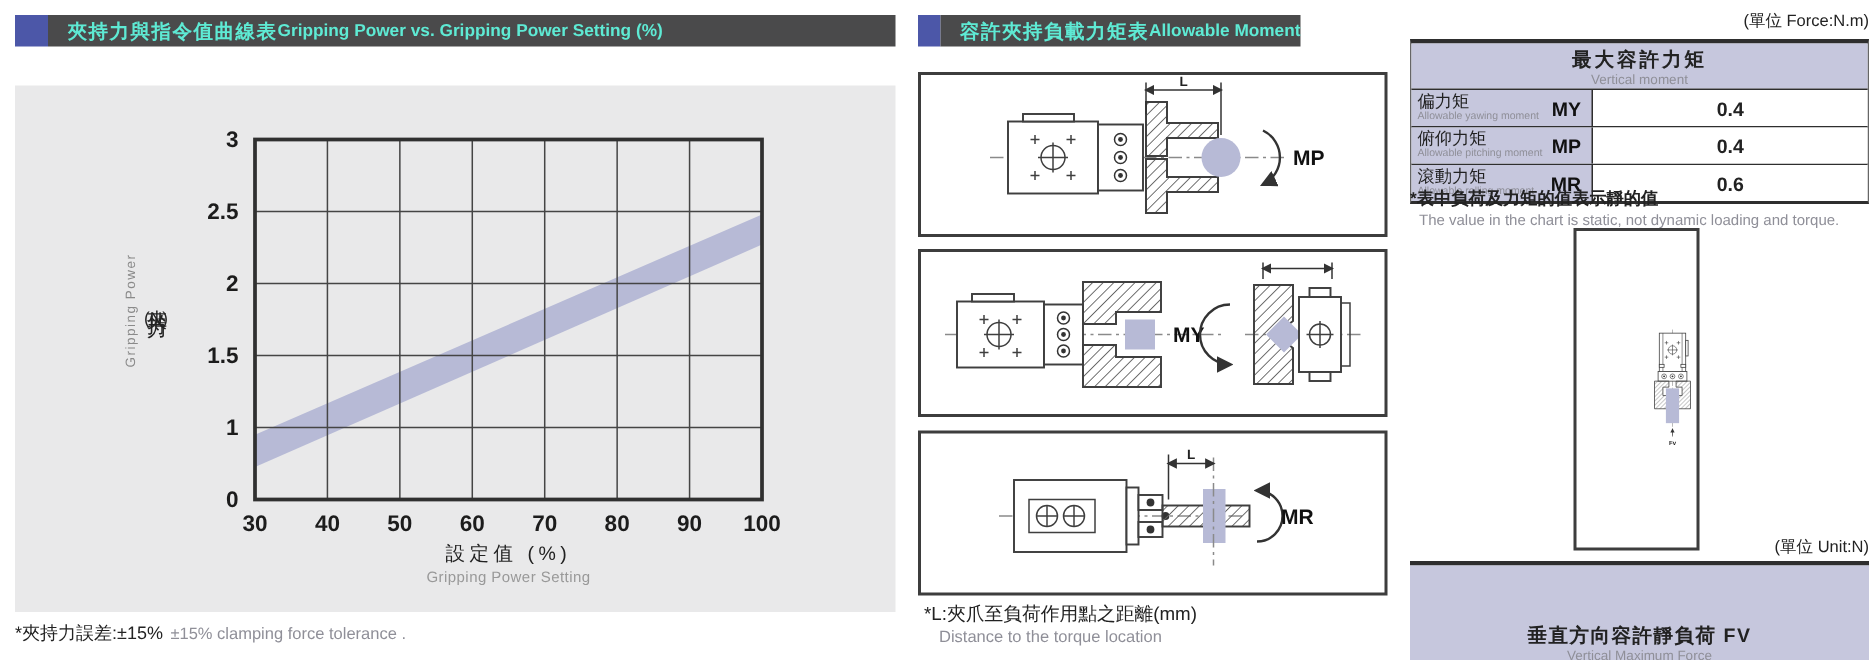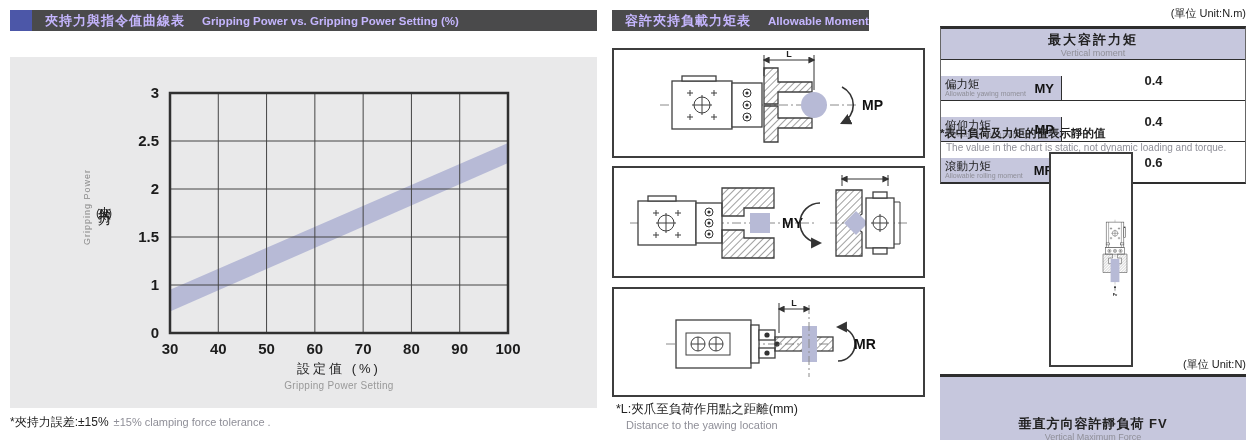--- a/index.html
+++ b/index.html
@@ -6,21 +6,21 @@
     --accent:#4c57a8; --bar:#4a4a4b; --lavender:#c6c7dd; --band:#b7bad6;
     --panel:#e9e9ea; --grid:#454545; --ink:#1c1c1c; --gray:#8f8f98;
   }
   html,body{margin:0;padding:0;background:#fff;}
   .canvas{position:relative;width:1249px;height:440px;background:#fff;overflow:hidden;
           font-family:"Liberation Sans","DejaVu Sans",sans-serif;color:#222;}
 
   
   .sec-header{position:absolute;top:10px;height:21px;display:flex;align-items:stretch;}
   .accent{width:22px;background:var(--accent);}
-  .hbar{flex:1;background:var(--bar);color:#c4b5fd;display:flex;align-items:center;gap:17px;padding-left:13px;}
+  .hbar{flex:1;background:var(--bar);color:#5eead4;display:flex;align-items:center;gap:0;padding-left:13px;}
   .ht-zh{font-weight:bold;font-size:13px;letter-spacing:1px;white-space:nowrap;}
   .ht-en{font-weight:bold;font-size:11.5px;white-space:nowrap;}
 
   
   .chart-panel{position:absolute;left:10px;top:57px;width:587px;height:351px;background:var(--panel);}
   #chart-svg{position:absolute;left:0;top:0;width:587px;height:351px;display:block;}
   .y-title{position:absolute;left:72px;top:112px;display:flex;align-items:center;gap:3px;}
   .y-en{writing-mode:vertical-rl;transform:rotate(180deg);font-size:9px;color:#8a8a8a;letter-spacing:1px;}
   .y-zh-col{display:flex;flex-direction:column;align-items:center;}
   .y-zh{writing-mode:vertical-lr;text-orientation:upright;font-size:13.5px;letter-spacing:3px;color:#222;}
@@ -51,21 +51,21 @@
 
   
   .unit{position:absolute;left:940px;width:306px;text-align:right;font-size:11px;color:#222;}
   .mtable{position:absolute;left:940px;top:26px;width:306px;box-sizing:border-box;
           border-top:3px solid #2e2e2e;border-bottom:2px solid #2e2e2e;border-left:1px solid #666;border-right:1px solid #666;}
   .mt-header{background:var(--lavender);text-align:center;padding:2px 0 1px;}
   .mt-h-zh{font-size:13px;font-weight:bold;letter-spacing:2px;color:#222;}
   .mt-h-en{font-size:9px;color:var(--gray);margin-top:-1px;}
   .mt-row{display:grid;grid-template-columns:121px 1fr;border-top:1.5px solid #2e2e2e;}
   .mt-label{background:var(--lavender);display:flex;align-items:center;justify-content:space-between;
-            padding:2px 7px 2px 4px;border-right:1.5px solid #2e2e2e;margin-top:16px;}
+            padding:2px 7px 2px 4px;border-right:1.5px solid #2e2e2e;}
   .mt-l-zh{font-size:11.5px;color:#222;line-height:12px;}
   .mt-l-en{font-size:7px;color:var(--gray);line-height:8px;white-space:nowrap;}
   .mt-code{font-size:13px;font-weight:bold;color:#111;}
   .mt-value{display:flex;align-items:center;justify-content:center;font-size:13px;font-weight:600;background:#fff;color:#222;}
   .rnote{position:absolute;left:940px;top:123px;}
   .rnote .zh{font-size:11.5px;font-weight:bold;color:#222;}
   .rnote .en{display:block;font-size:10px;color:var(--gray);margin-left:6px;margin-top:1px;}
   .fv-box{position:absolute;left:1049px;top:152px;width:84px;height:215px;border:2px solid #3d3d3d;box-sizing:border-box;background:#fff;padding-left:48px;}
   .fv-box svg{display:block;width:100%;height:100%;}
   .fvtable{position:absolute;left:940px;top:374px;width:306px;border-top:3px solid #2e2e2e;border-bottom:2px solid #2e2e2e;}
@@ -235,24 +235,24 @@
       <line class="dimline" x1="165" y1="44" x2="165" y2="14"></line>
       <line class="dimline" x1="165" y1="20" x2="195" y2="20" marker-start="url(#arr)" marker-end="url(#arr)"></line>
       <text class="dimtext" x="180" y="17">L</text>
       <path class="dimline" style="stroke-width:1.6" d="M224 72a16 16 0 0 0 0-34" marker-end="url(#arr)"></path>
       <text class="mlabel" x="240" y="60">MR</text>
     </svg>
   </div>
 
   <div class="mfoot">
     <span>*L:夾爪至負荷作用點之距離(mm)</span>
-    <span class="en">Distance to the yawing location</span>
-  </div>
-
-  <div class="unit" style="top:6px;">(單位 Unit:N.m)</div>
+    <span class="en">Distance to the torque location</span>
+  </div>
+
+  <div class="unit" style="top:6px;">(單位 Force:N.m)</div>
 
   <div class="mtable">
     <div class="mt-header">
       <div class="mt-h-zh">最大容許力矩</div>
       <div class="mt-h-en">Vertical moment</div>
     </div>
     <div class="mt-row">
       <div class="mt-label">
         <div>
           <div class="mt-l-zh">偏力矩</div>

